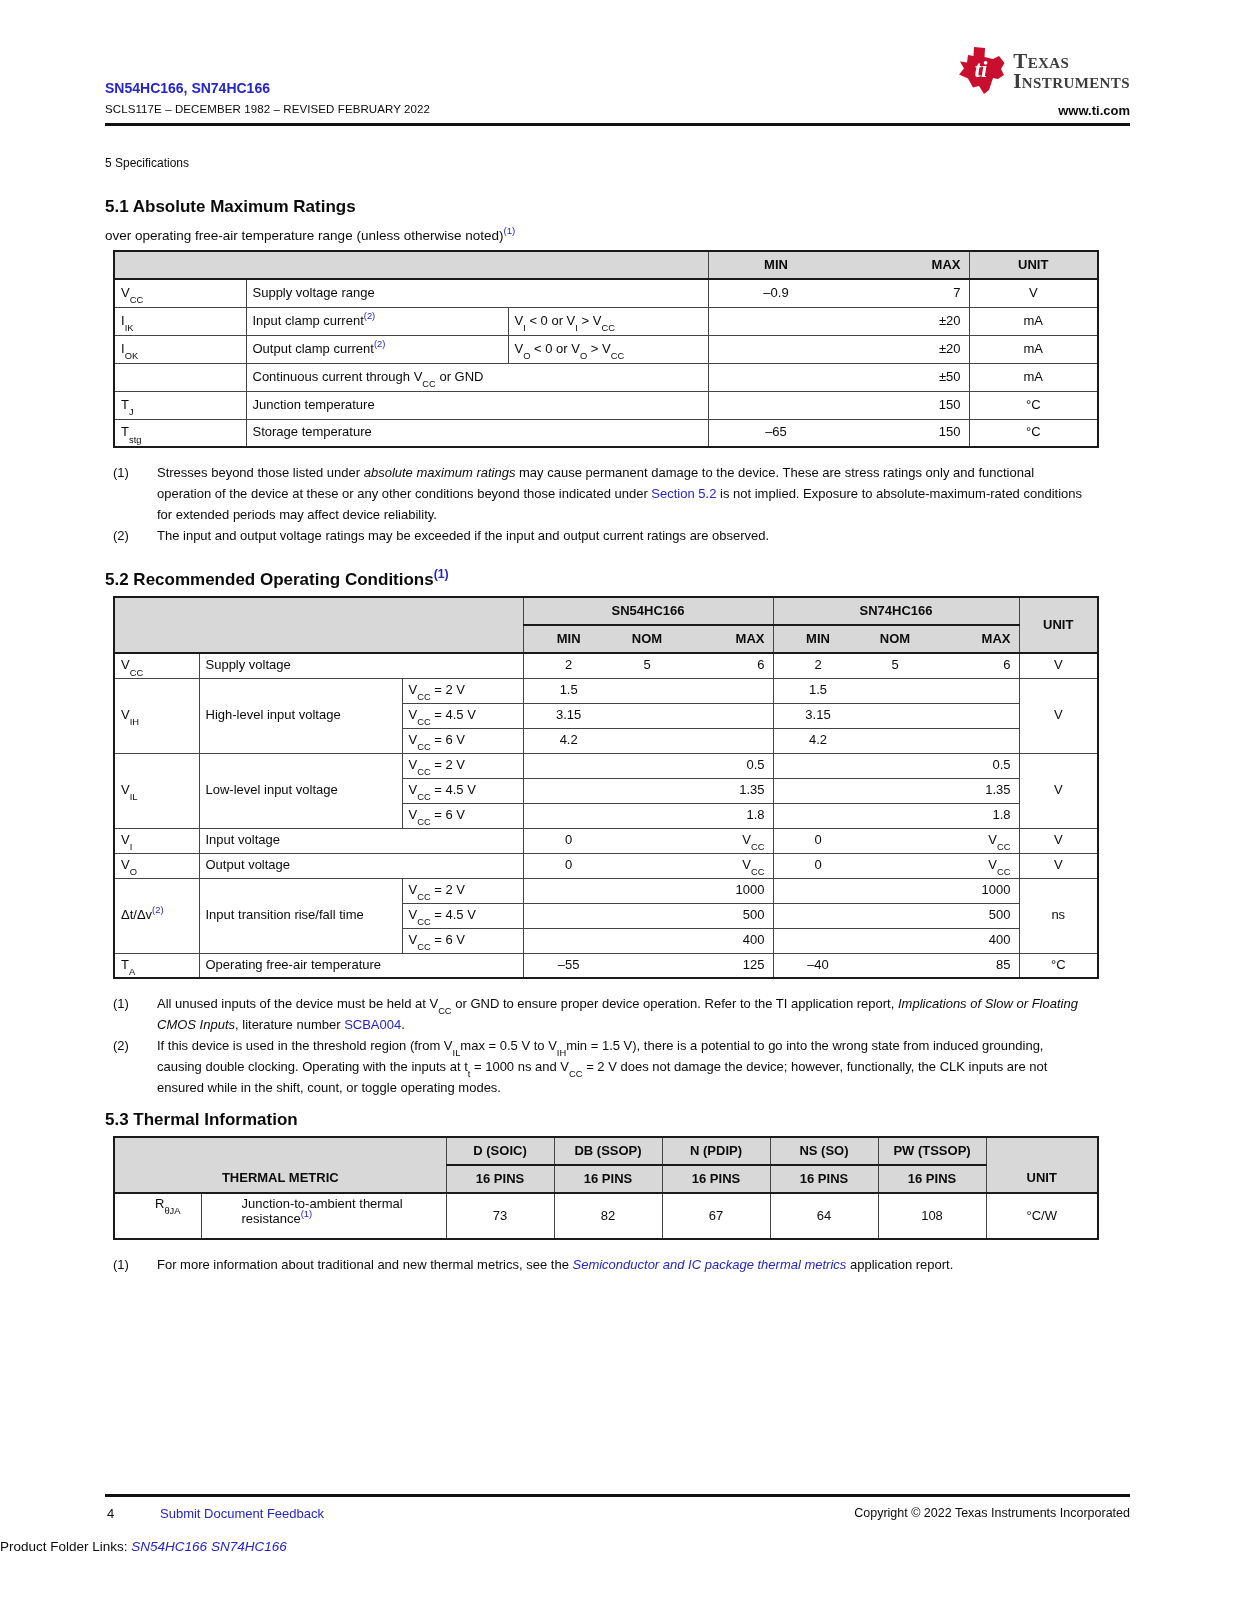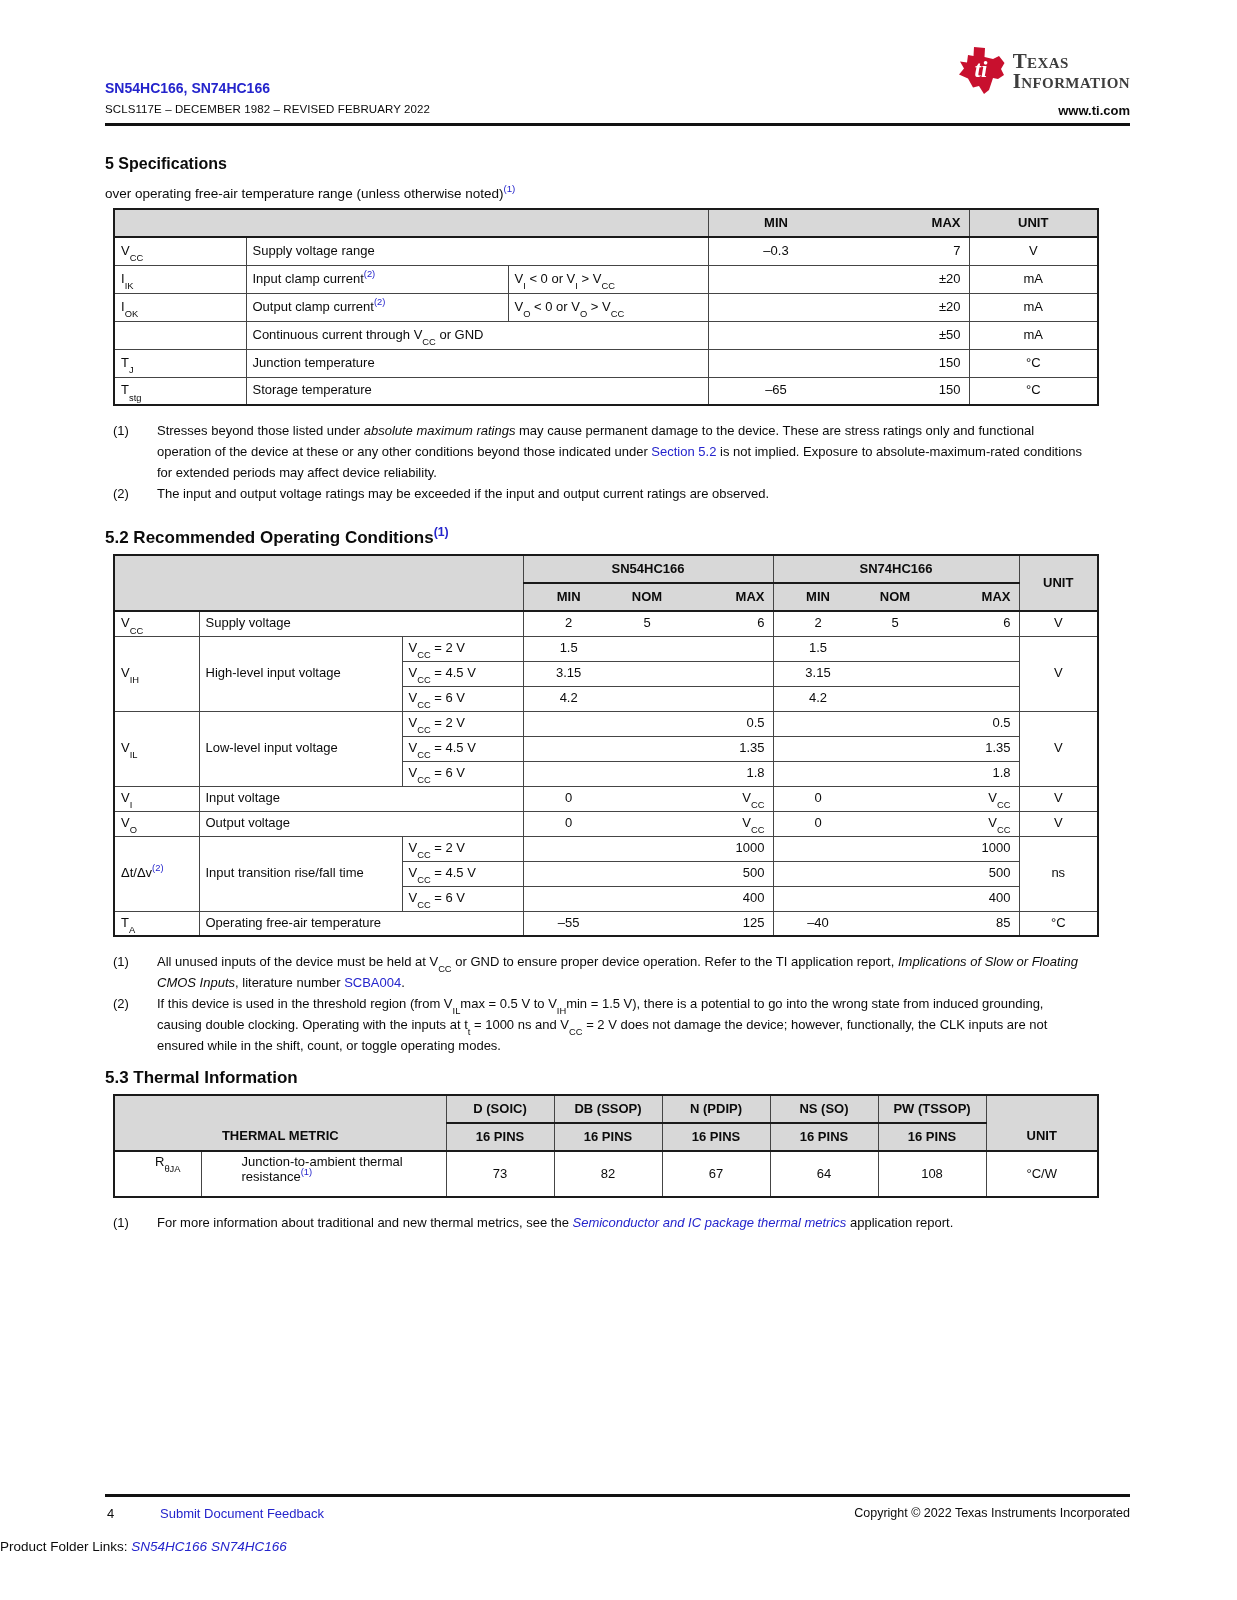--- a/index.html
+++ b/index.html
@@ -26,21 +26,21 @@
   .hdr-title{position:absolute; left:105px; top:80px; font-size:14px; font-weight:bold; color:var(--link);}
   .hdr-sub{position:absolute; left:105px; top:103px; font-size:11.5px; letter-spacing:0.1px;}
   .hdr-logo{position:absolute; right:107px; top:46px; display:flex; align-items:flex-start; gap:7px;}
   .logo-text{font-family:"Liberation Serif", serif; font-variant:small-caps; font-weight:bold;
     color:#3d3d3d; font-size:21px; line-height:0.93; letter-spacing:0.4px; padding-top:6px;}
   .hdr-web{position:absolute; right:107px; top:103px; font-size:13px; font-weight:bold;}
   .hdr-rule{position:absolute; left:105px; right:107px; top:123px; height:3px; background:#111;}
 
   
   .content{position:absolute; left:105px; top:130px; width:1025px;}
-  h1.sec{font-size:16px; font-weight:bold; margin:22px 0 0 0; line-height:23px;}
+  h1.sec{font-size:12px; font-weight:normal; margin:22px 0 0 0; line-height:23px;}
   h2.sec{font-size:17px; font-weight:bold; margin:22px 0 0 0; line-height:20px;}
   h2.s52m{margin-top:24px;}
   h2.s53m{margin-top:12px;}
   .intro{font-size:13.5px; margin:10px 0 0 0; line-height:17px;}
 
   
   table.t{border-collapse:collapse; table-layout:fixed; width:984px; margin:6px 0 0 8px;
     border:2px solid var(--bheavy);}
   table.t th, table.t td{border:1px solid var(--bline); font-size:13px; padding:0 6px;
     line-height:1.12; vertical-align:middle; overflow:hidden;}
@@ -94,31 +94,32 @@
   <div class="hdr">
     <div class="hdr-title">SN54HC166, SN74HC166</div>
     <div class="hdr-sub">SCLS117E – DECEMBER 1982 – REVISED FEBRUARY 2022</div>
     <div class="hdr-logo">
       <svg width="50" height="48" viewBox="0 0 100 96">
         <path fill="#c8102e" d="M36 2 L58 4 L57 22 L74 26 L86 20 L97 34 L90 46 L96 58 L84 66 L74 64 L66 88 L56 96 L46 80 L34 83 L24 65 L6 57 L16 45 L8 31 L22 33 L24 18 L35 20 Z"></path>
         <text x="50" y="62" text-anchor="middle" font-family="Liberation Serif, serif" font-style="italic" font-weight="bold" font-size="46" fill="#ffffff">ti</text>
       </svg>
       <div class="logo-text">
         <div>Texas</div>
-        <div>Information</div>
+        <div>Instruments</div>
       </div>
     </div>
     <div class="hdr-web">www.ti.com</div>
     <div class="hdr-rule"></div>
   </div>
 
   <div class="content">
 
     <h1 class="sec">5 Specifications</h1>
 
+    <h2 class="sec">5.1 Absolute Maximum Ratings</h2>
     <div class="intro">over operating free-air temperature range (unless otherwise noted)<sup class="ref">(1)</sup></div>
 
     <table class="t t51">
       <colgroup>
           <col style="width:132px">
           <col style="width:262px">
           <col style="width:200px">
           <col style="width:261px">
           <col style="width:129px">
         </colgroup>
@@ -131,21 +132,21 @@
             <span class="d2">MAX</span>
           </div>
         </th>
         <th>UNIT</th>
       </tr>
       <tr>
         <td class="sym">V<sub>CC</sub></td>
         <td class="par" colspan="2">Supply voltage range</td>
         <td>
               <div class="duo">
-                <span class="d1">–0.3</span>
+                <span class="d1">–0.9</span>
                 <span class="d2">7</span>
               </div>
             </td>
         <td class="unit">V</td>
       </tr>
       <tr>
         <td class="sym">I<sub>IK</sub></td>
         <td class="par">Input clamp current<sup class="ref">(2)</sup></td>
         <td class="cond">V<sub>I</sub> &lt; 0 or V<sub>I</sub> &gt; V<sub>CC</sub></td>
         <td>

